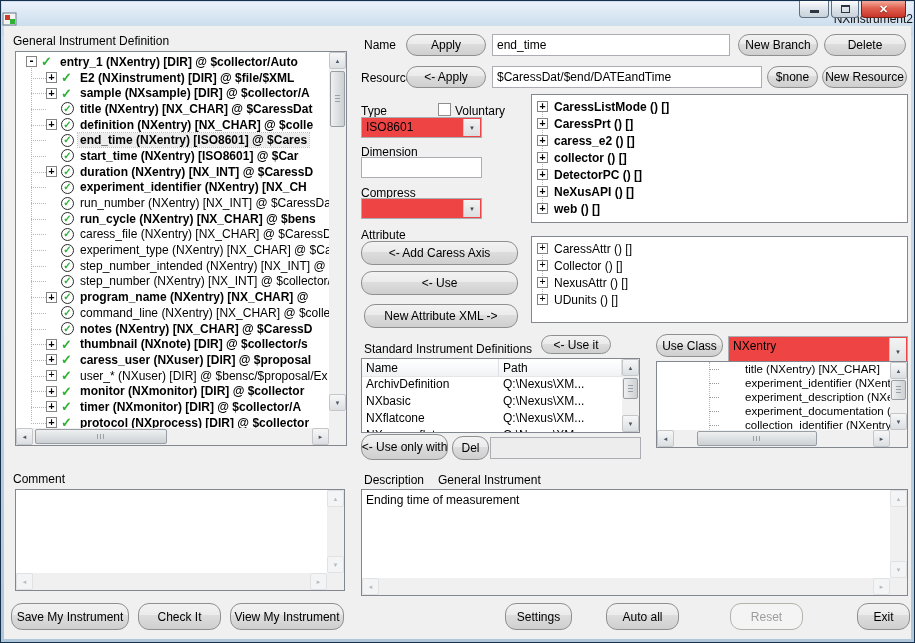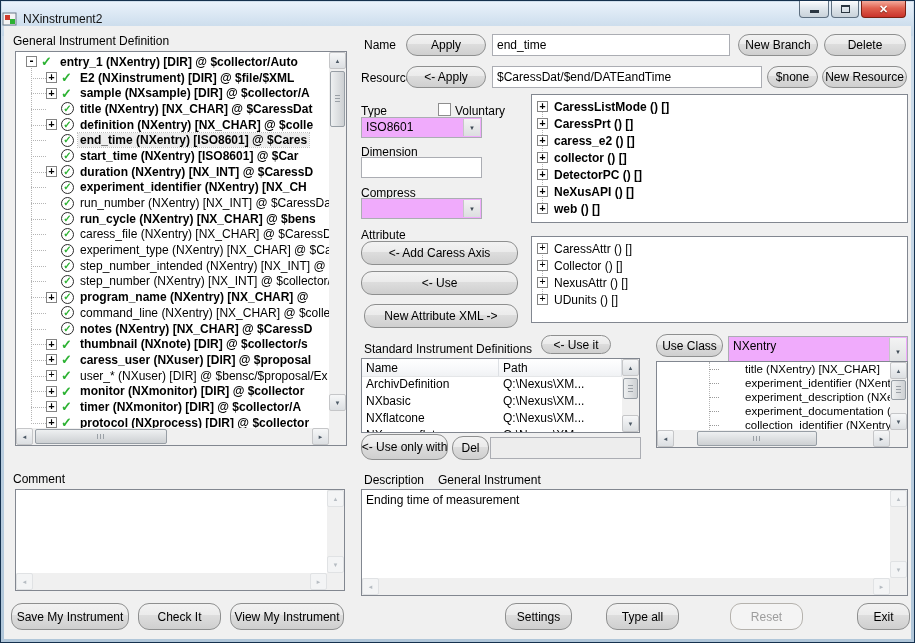--- a/index.html
+++ b/index.html
@@ -1,33 +1,33 @@
 <!DOCTYPE html>
 <html><head>
 <meta charset="utf-8">
 <style>
   html,body{margin:0;padding:0;background:#ffffff;font-family:"Liberation Sans",sans-serif;font-size:12px;color:#000;}
   *{box-sizing:border-box;}
   .window{position:relative;width:915px;height:643px;border:1px solid #15314e;background:linear-gradient(#cfdeec,#b0c6d9);overflow:hidden;}
-  .titlebar{position:absolute;top:1px;left:1px;right:1px;height:34px;background:linear-gradient(#eaf2fb,#d3e2f0 55%,#c2d5e6);display:flex;align-items:center;}
+  .titlebar{position:absolute;top:1px;left:1px;right:1px;height:34px;background:linear-gradient(#eaf2fb,#d3e2f0 55%,#c2d5e6);display:flex;align-items:center;justify-content:space-between;}
   .title-text{margin-left:5px;font-size:12px;color:#111;}
   .winbtns{position:absolute;top:0;right:8px;display:flex;gap:2px;}
   .winbtn{height:17px;border:1px solid #5e6f80;border-top:none;border-radius:0 0 4px 4px;background:linear-gradient(#fdfdfe,#dfe6ec 45%,#c9d2da);display:flex;align-items:center;justify-content:center;}
   .winbtn.min{width:30px}.winbtn.max{width:28px}
   .winbtn.close{width:45px;background:linear-gradient(#f4ab9c,#e0614f 45%,#c9332b);border-color:#7c2012;}
   .glyph-min{width:9px;height:3px;background:#2a3540;margin-top:5px;}
   .glyph-max{width:9px;height:8px;border:1px solid #2a3540;border-top:2px solid #2a3540;background:transparent;}
   .glyph-close{color:#fff;font-size:11px;font-weight:bold;line-height:1;text-shadow:0 1px 1px #7c2012;}
   .client{position:absolute;left:3px;right:3px;top:25px;bottom:3px;background:#f0f0f0;}
   .lbl{position:absolute;white-space:nowrap;}
   .btn{position:absolute;display:flex;align-items:center;justify-content:center;background:linear-gradient(#f2f2f2,#ebebeb 45%,#dddddd 46%,#cfcfcf);border:1px solid #8e8f8f;border-radius:11px;white-space:nowrap;}
   .btn.disabled{color:#9d9d9d;background:#f4f4f4;border-color:#b5b2ad;}
   .field{position:absolute;background:#fff;border:1px solid #abadb3;padding:1px 4px;font-size:12px;font-family:"Liberation Sans",sans-serif;}
   input.field{outline:none;}
-  .combo{position:absolute;background:#f0abfc;border:1px solid #abadb3;}
+  .combo{position:absolute;background:#ef4444;border:1px solid #abadb3;}
   .combo .val{position:absolute;left:4px;top:2px;white-space:nowrap;}
   .combo .cbtn{position:absolute;right:1px;top:1px;bottom:1px;width:17px;background:linear-gradient(#f3f3f3,#dcdee0);border-left:1px solid #c5c6c8;display:flex;align-items:center;justify-content:center;font-size:6px;color:#3f4a55;}
   .checkbox{position:absolute;width:13px;height:13px;background:#fff;border:1px solid #8e8e8e;}
   .sunken{position:absolute;background:#fff;border:1px solid #828790;}
   
   .sb-btn{position:absolute;width:17px;height:17px;background:linear-gradient(#f6f7f8,#e9ebed 50%,#dcdfe2);border:1px solid #c5c6c8;border-radius:2px;display:flex;align-items:center;justify-content:center;font-size:6px;color:#4d5a66;}
   .sbv{position:absolute;top:0;right:0;width:17px;background:#f0f0f0;}
   .sbh{position:absolute;left:0;bottom:0;height:17px;background:#f0f0f0;}
   .sbv .up{top:0;right:0}.sbv .down{bottom:0;right:0}
   .sbh .lft{left:0;top:0}.sbh .rgt{right:0;top:0}
@@ -469,18 +469,18 @@
         <div class="sb-btn down" style="bottom:0;">▼</div>
       </div>
       <div class="sbh" style="right:17px;">
         <div class="sb-btn lft">◄</div>
         <div class="sb-btn rgt">►</div>
       </div>
       <div class="sb-corner"></div>
     </div>
 
     <div class="btn p-settings">Settings</div>
-    <div class="btn p-save-all">Type all</div>
+    <div class="btn p-save-all">Auto all</div>
     <div class="btn p-reset disabled">Reset</div>
     <div class="btn p-exit">Exit</div>
 
   </div>
 </div>
 
 </body></html>

